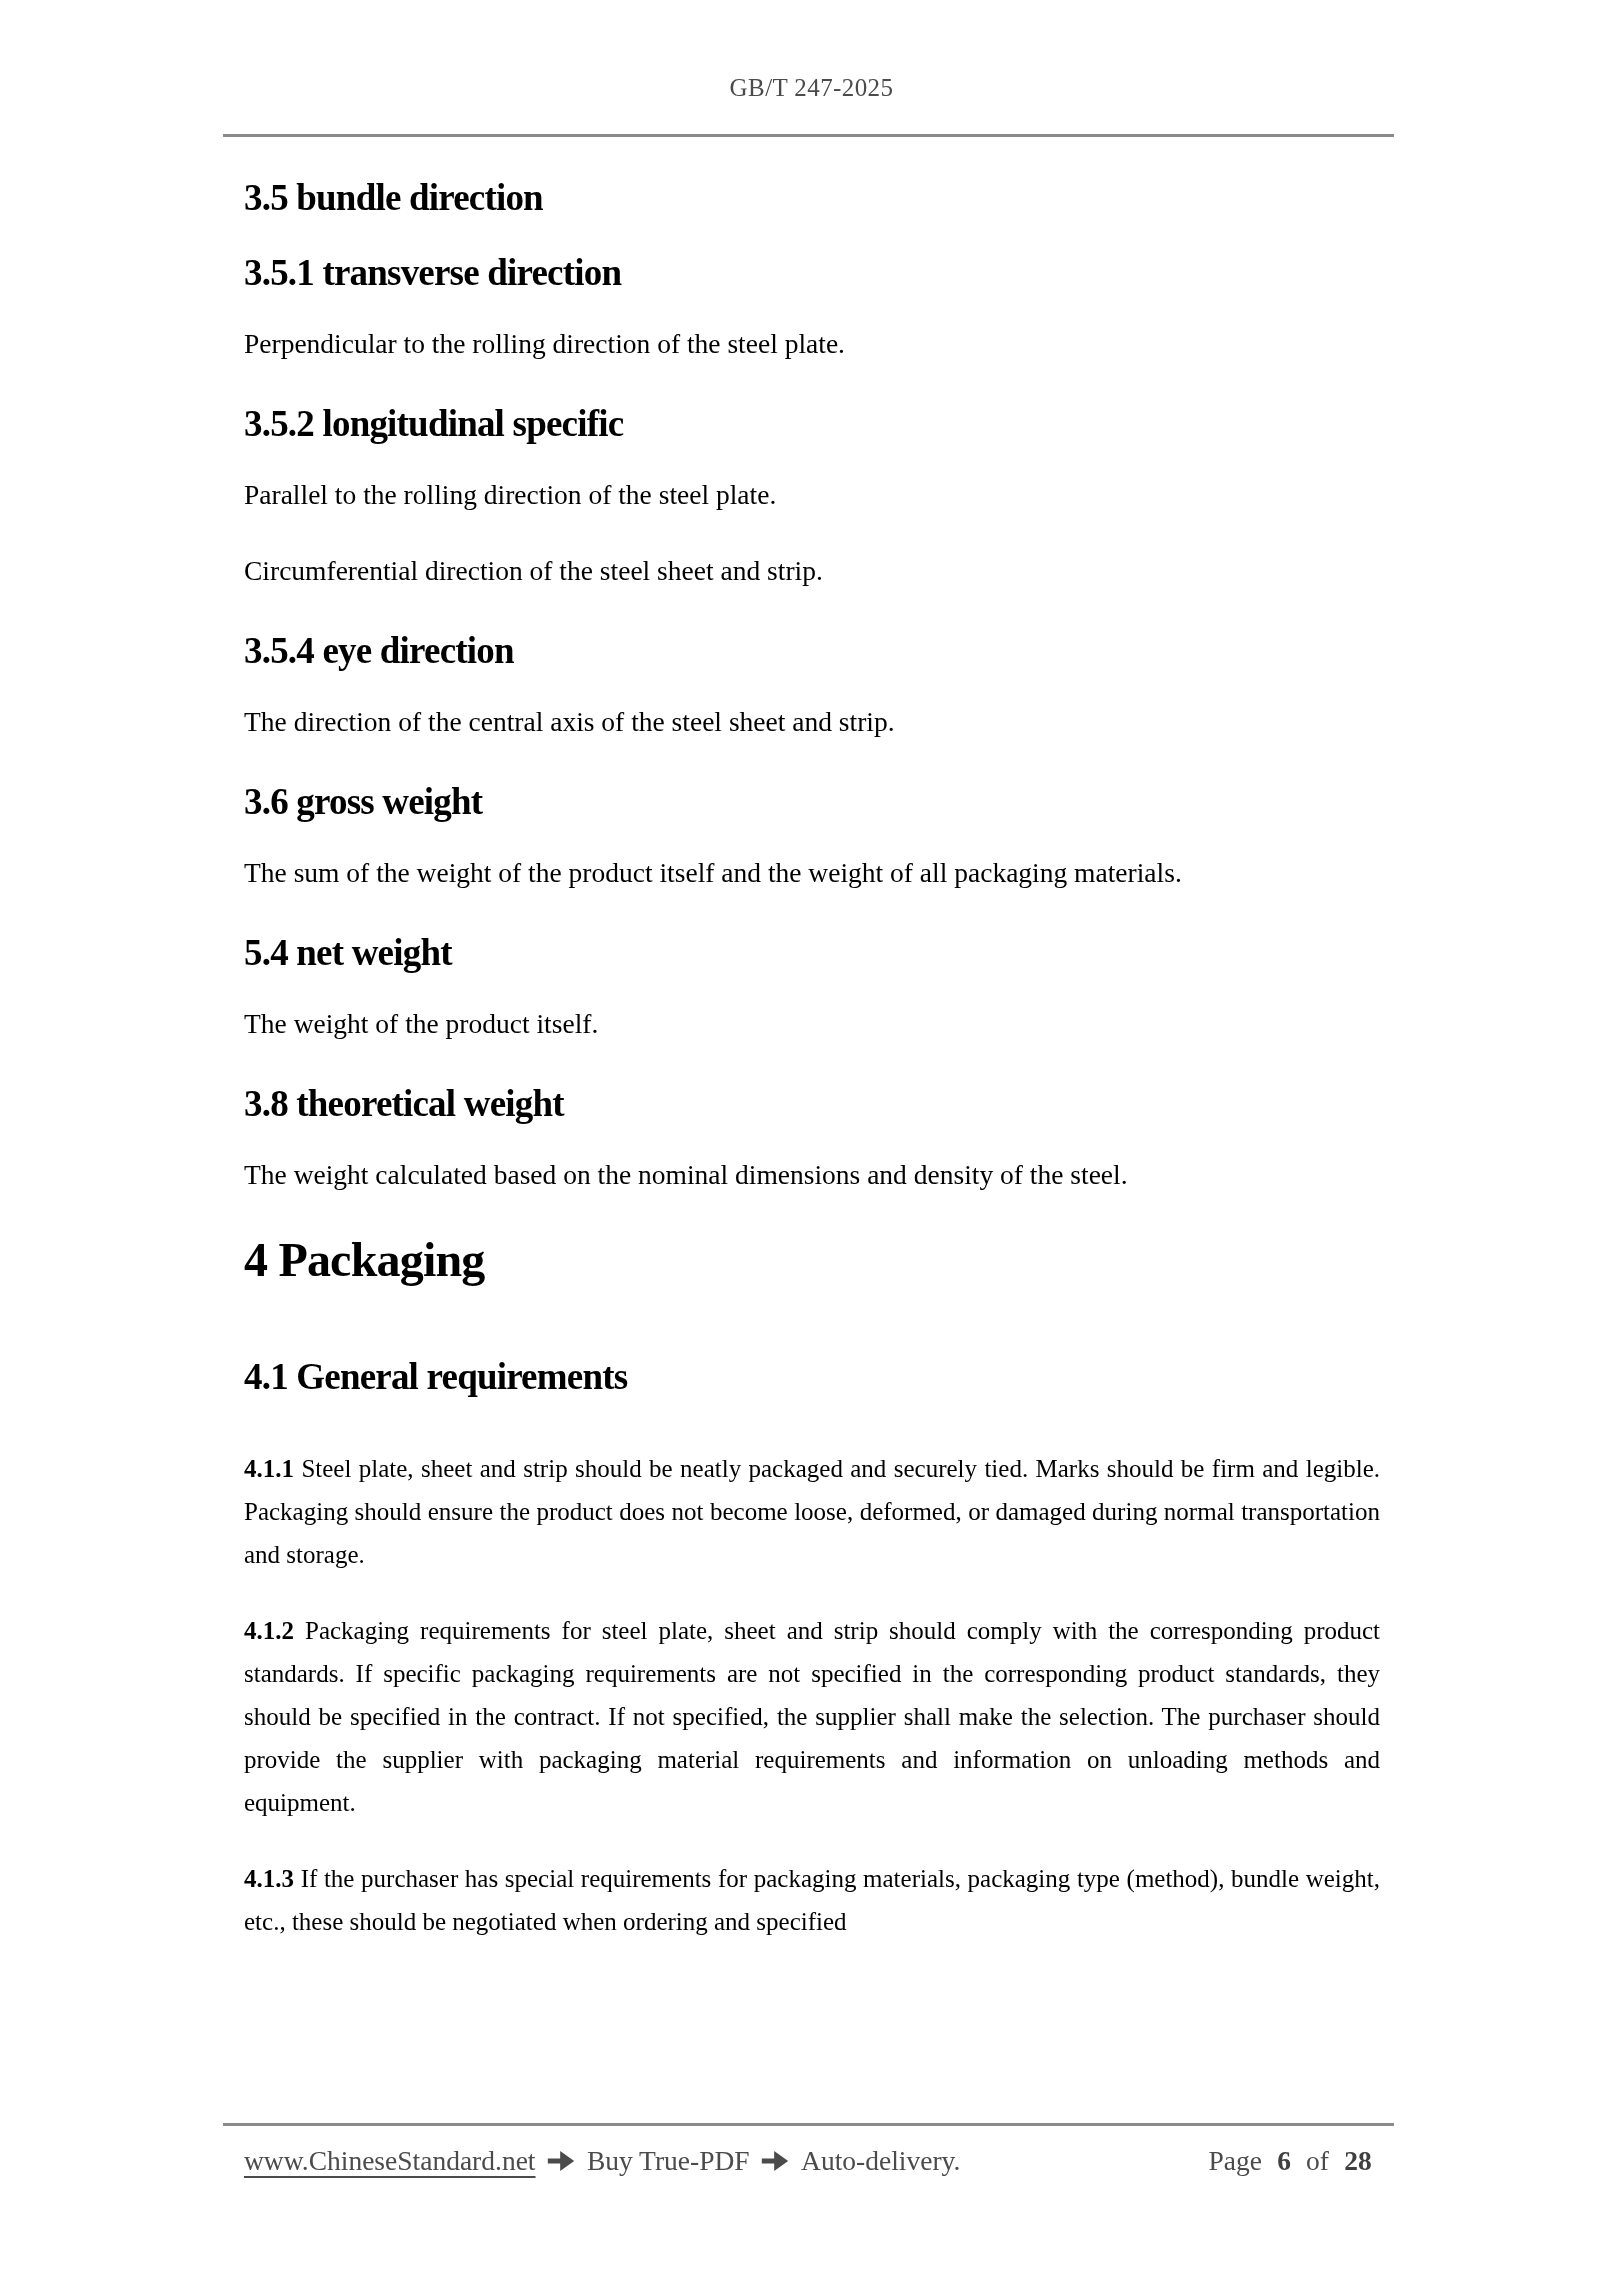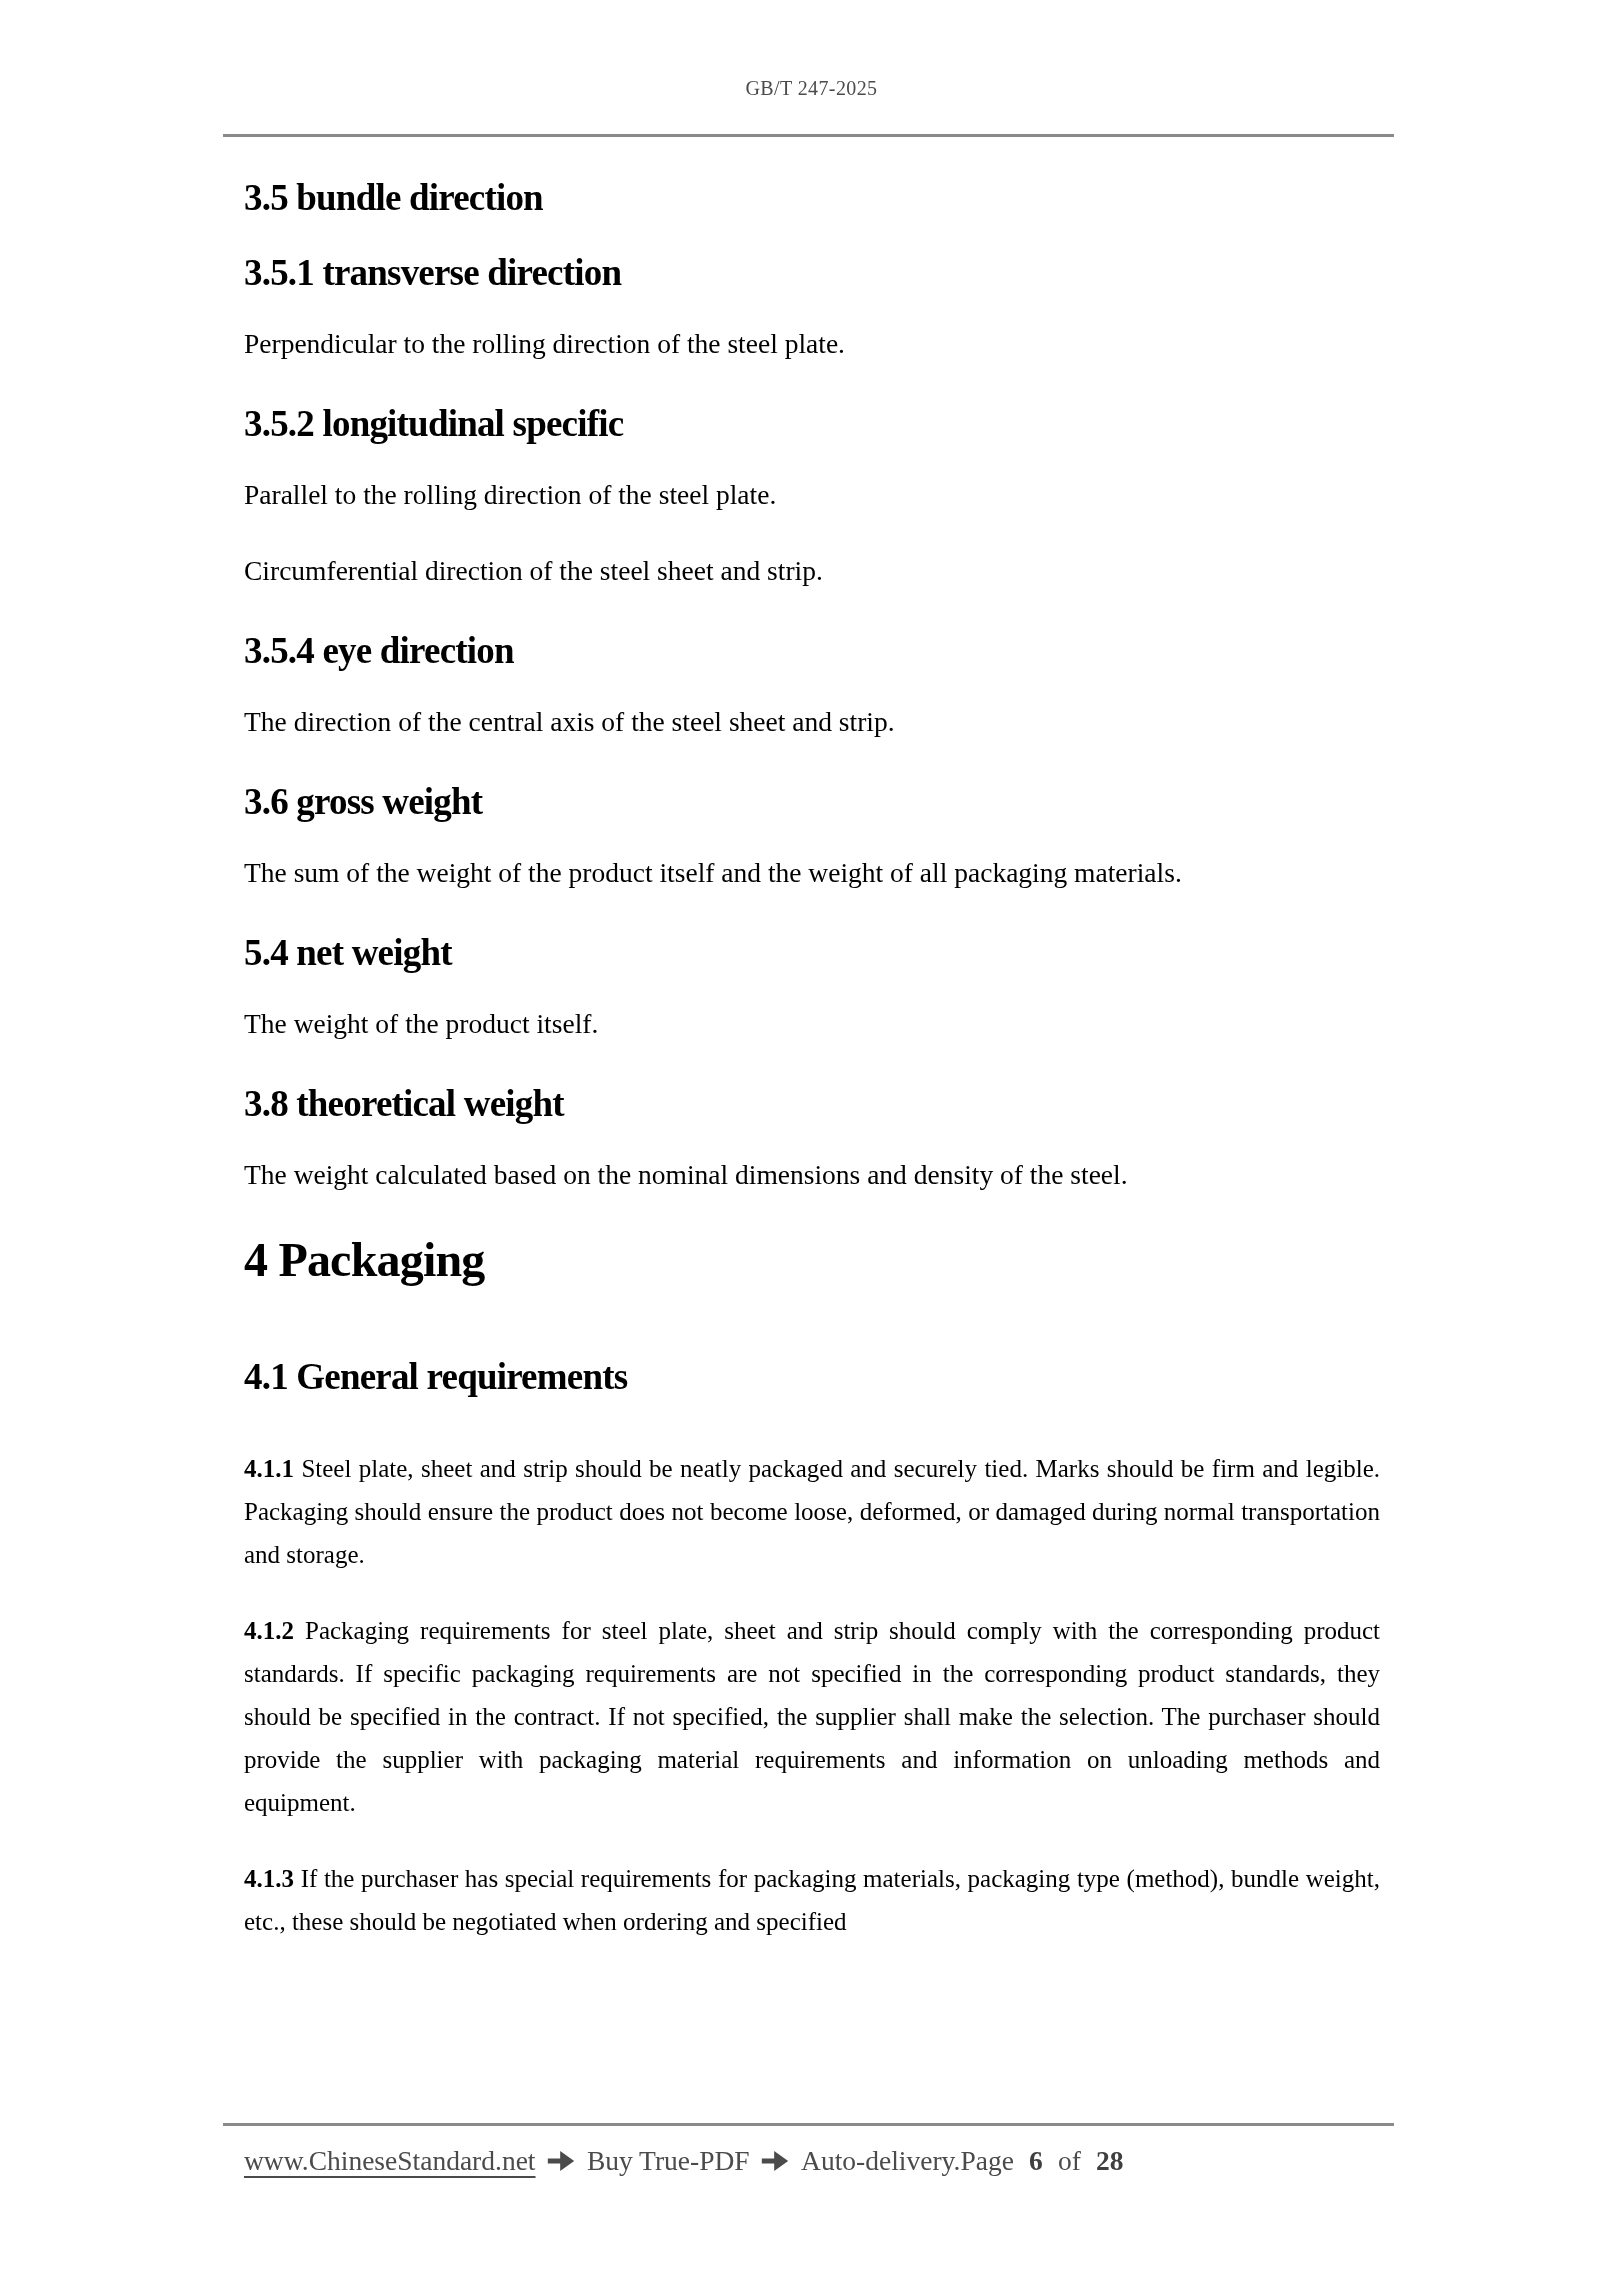--- a/index.html
+++ b/index.html
@@ -11,21 +11,21 @@
     color: #000000;
     font-family: "Liberation Serif", "DejaVu Serif", serif;
     overflow: hidden;
   }
   .doc-number {
     position: absolute;
     top: 72px;
     left: 0;
     width: 100%;
     text-align: center;
-    font-size: 20px;
+    font-size: 25px;
     line-height: 32px;
     color: #4b4b4b;
     letter-spacing: 0.4px;
   }
   .rule {
     position: absolute;
     left: 223px;
     width: 1171px;
     height: 2.5px;
     background: #8a8a8a;
@@ -66,20 +66,21 @@
     line-height: 43px;
     text-align: justify;
   }
   .clause-num { font-weight: bold; }
   .footer-row {
     position: absolute;
     top: 2139px;
     left: 244px;
     width: 1136px;
     display: flex;
+    justify-content: space-between;
     align-items: baseline;
     font-size: 27.5px;
     line-height: 43px;
     color: #4b4b4b;
   }
   .footer-left { display: flex; align-items: center; }
   .footer-link {
     color: #4b4b4b;
     text-decoration: underline;
     text-decoration-thickness: 2.1px;

